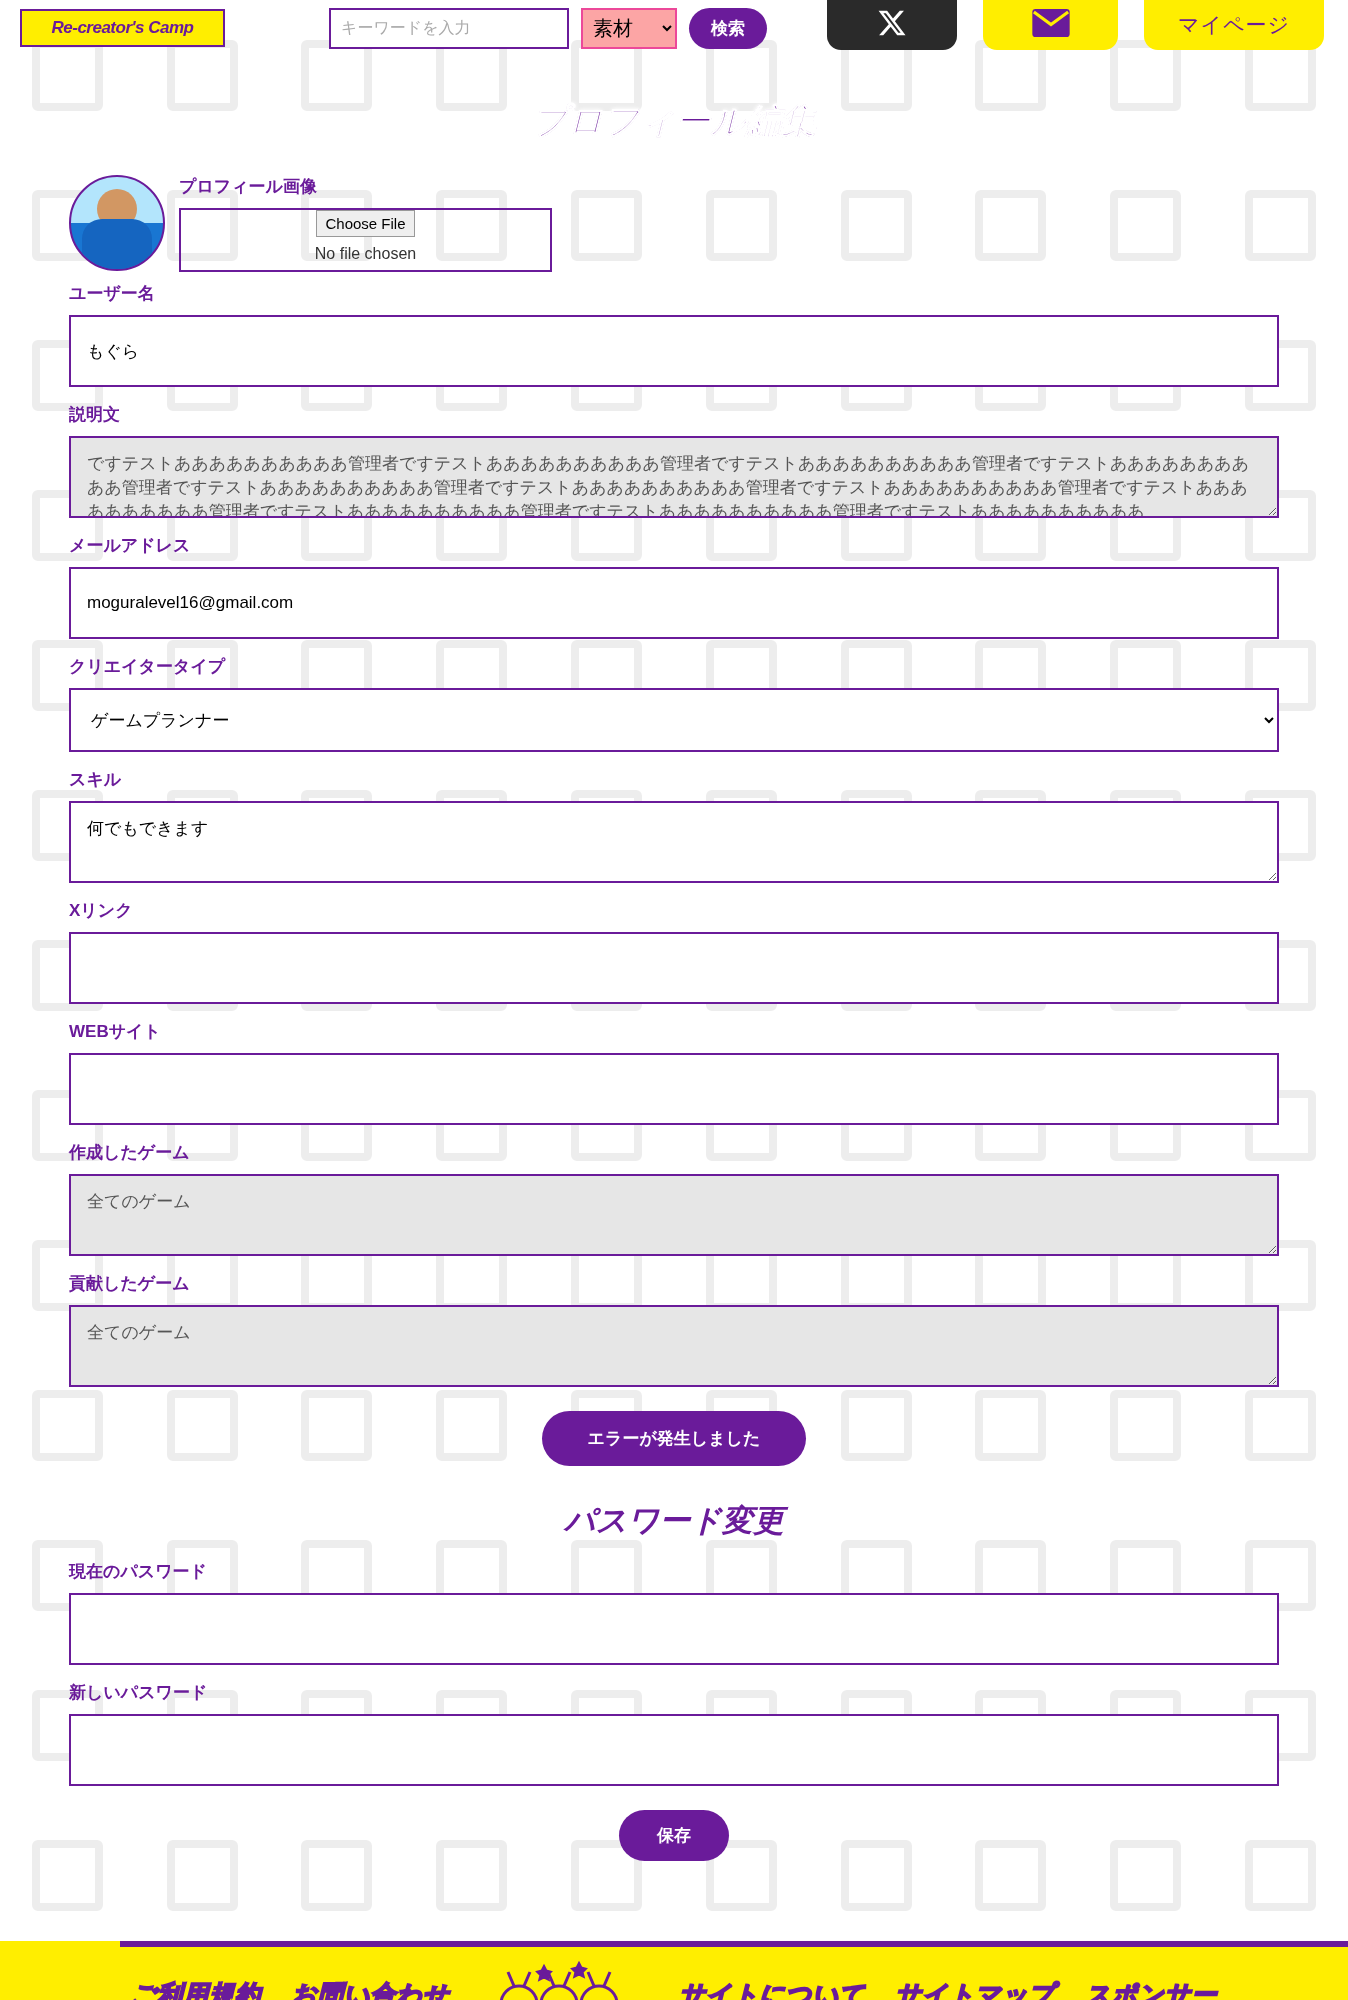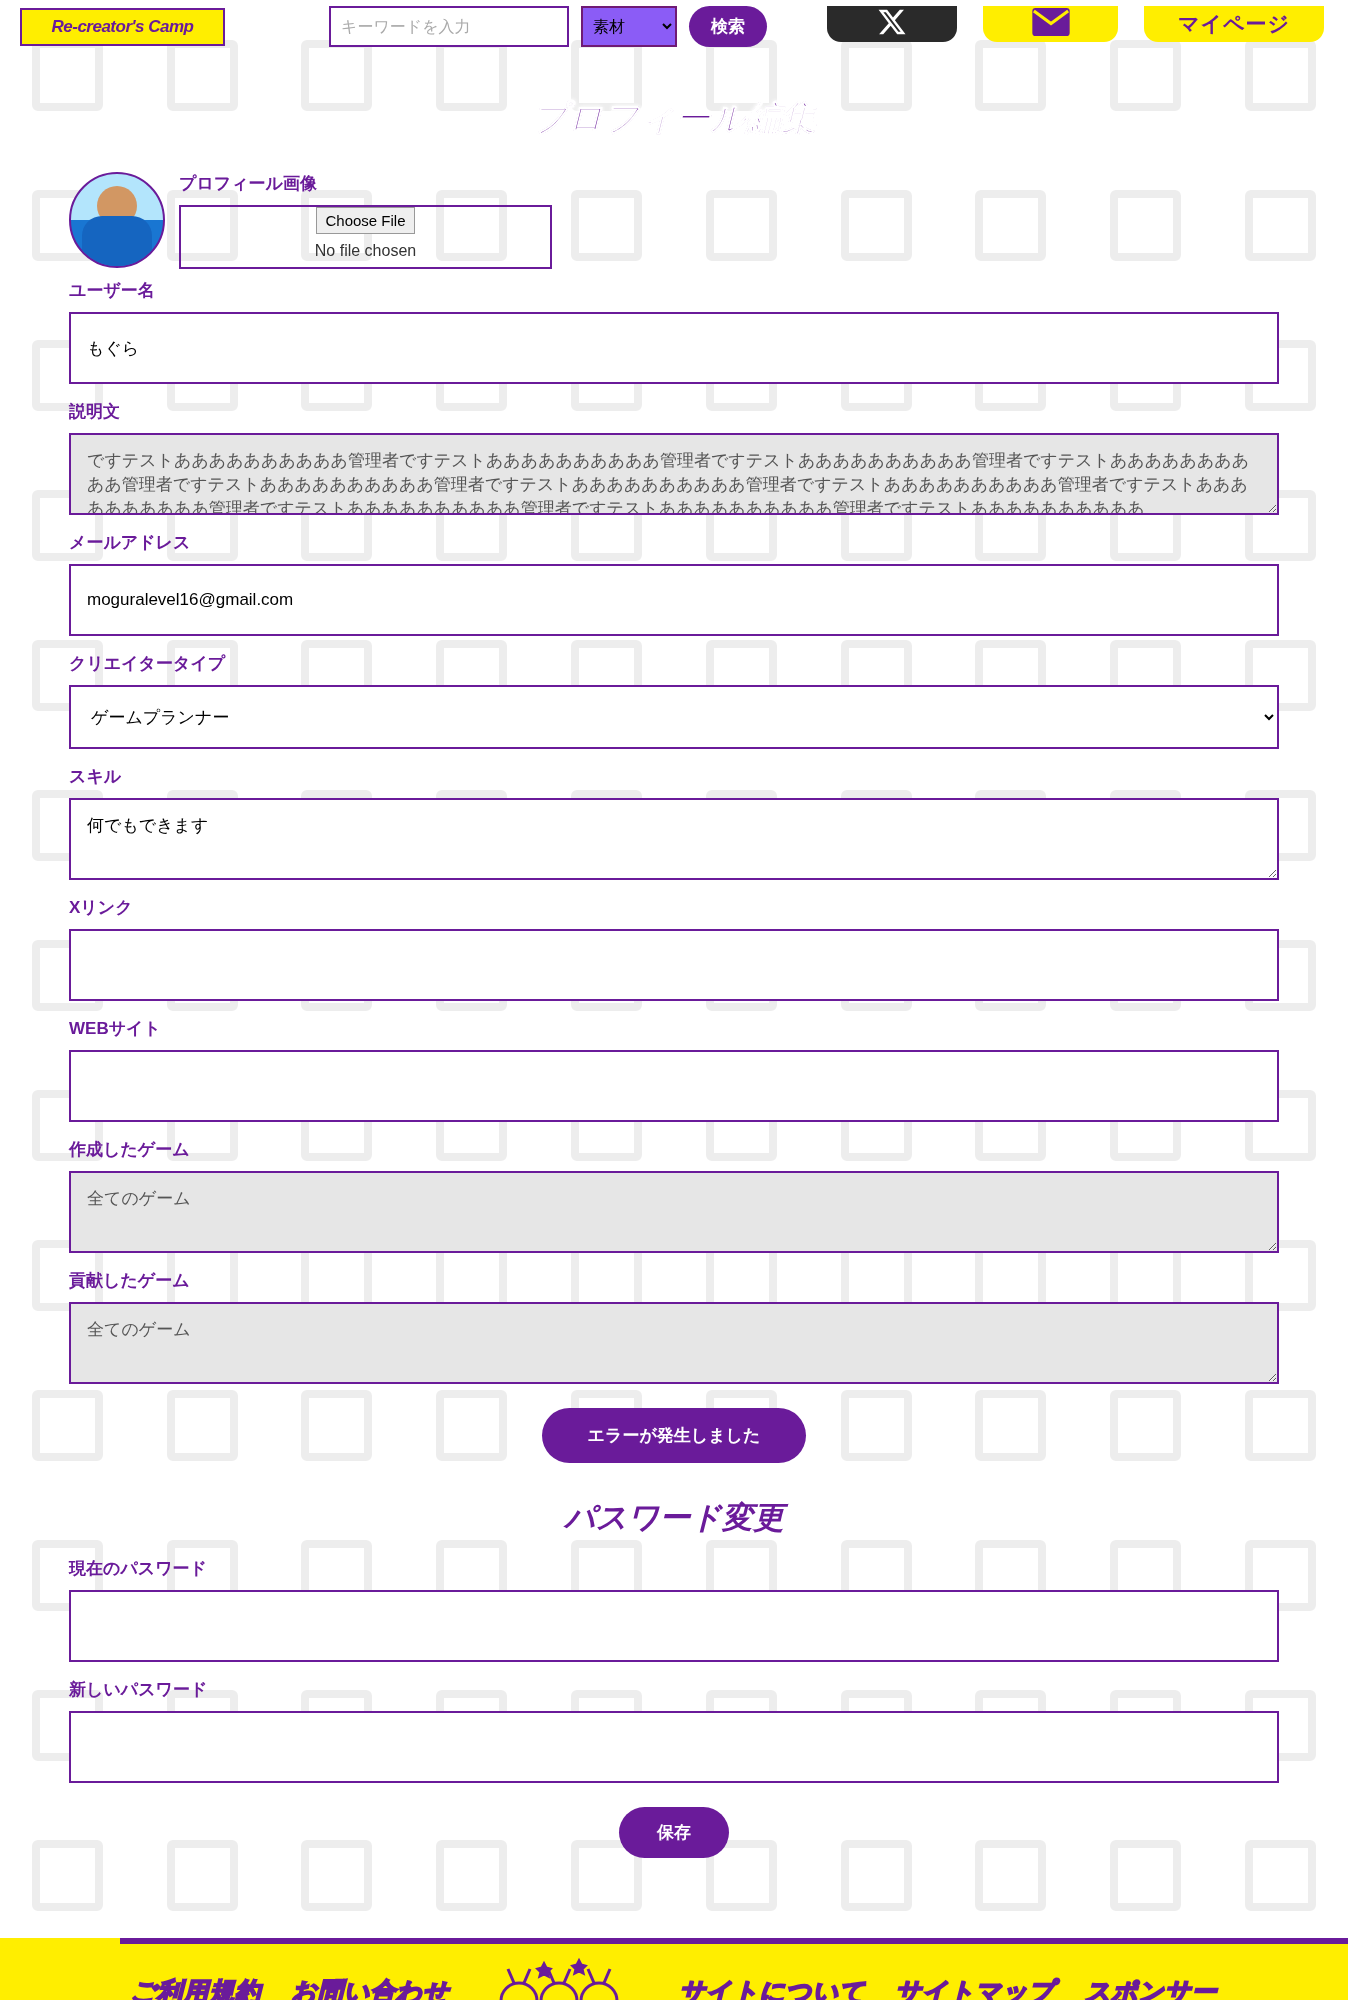--- a/index.html
+++ b/index.html
@@ -49,44 +49,44 @@
 .search-input {
   width: 240px; height: 41px;
   border: 2px solid #6a1b9a;
   padding: 0 10px;
   font-size: 16px;
   color: #888;
 }
 .search-input::placeholder { color: #aaa; }
 .category-select {
   width: 96px; height: 41px;
-  border: 2px solid #701a75;
+  border: 2px solid #ec4899;
   padding: 0 6px;
-  font-size: 16px;
-  background: #8b5cf6;
+  font-size: 20px;
+  background: #fca5a5;
 }
 .search-btn {
   height: 41px;
   padding: 0 22px;
   background: #6a1b9a;
   color: #fff;
   border: none;
   border-radius: 22px;
   font-size: 17px;
   font-weight: 700;
   cursor: pointer;
 }
 .spacer { flex: 1; }
 .header-btn {
-  height: 36px;
+  height: 50px;
   border-radius: 0 0 14px 14px;
   display: flex; align-items: center; justify-content: center;
   cursor: pointer;
   margin-top: -6px;
-  font-weight: 700;
+  font-weight: 400;
 }
 .x-btn { width: 130px; background: #2a2a2a; }
 .x-btn svg { width: 30px; height: 30px; }
 .mail-btn { width: 135px; background: #ffee00; margin-left: 14px; }
 .mail-btn svg { width: 38px; height: 28px; }
 .mypage-btn {
   width: 180px; background: #ffee00;
   margin-left: 14px;
   color: #6a1b9a; font-size: 21px;
   letter-spacing: 1px;

